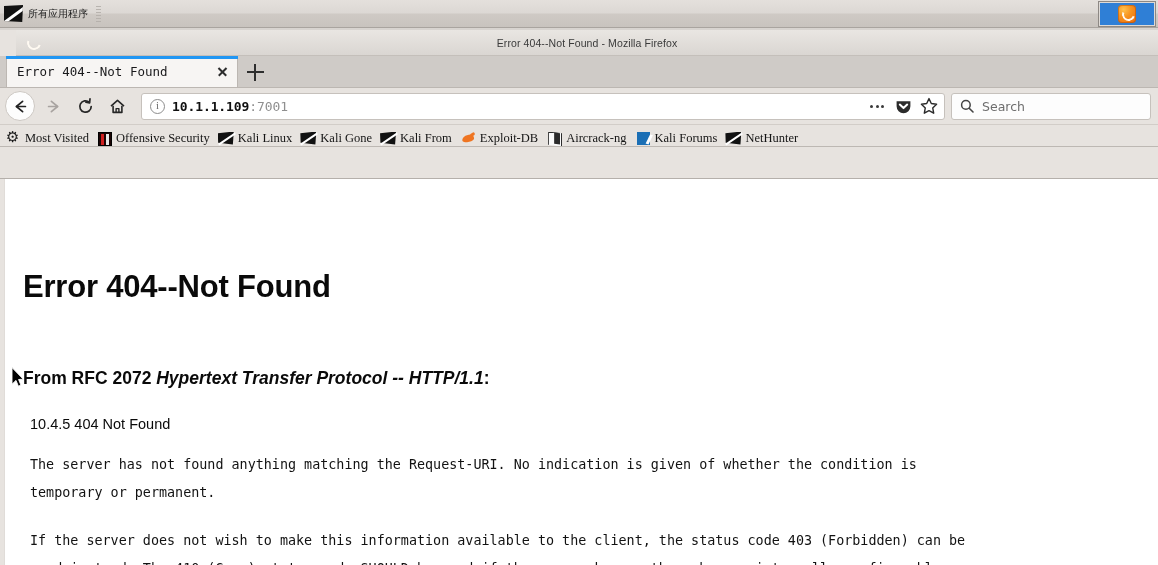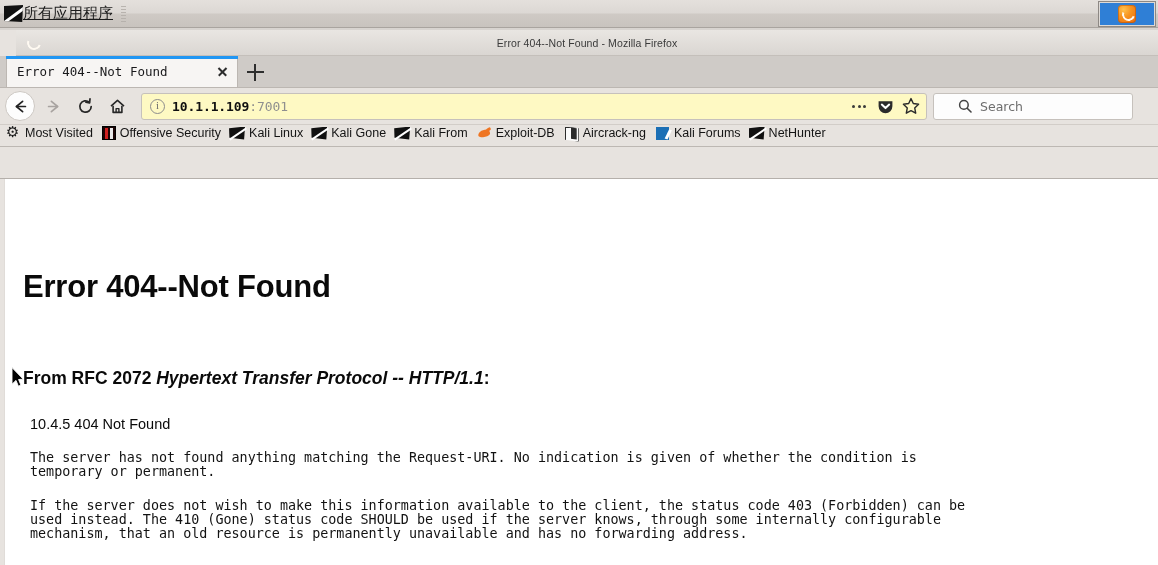--- a/index.html
+++ b/index.html
@@ -12,25 +12,24 @@
   }
 
   
   #taskbar {
     position: absolute; left: 0; top: 0; width: 1158px; height: 28px;
     background: linear-gradient(to bottom, #e4e0dc 0%, #dcd8d4 48%, #cfcac5 52%, #c8c3be 100%);
     border-bottom: 1px solid #a9a49f;
     display: flex; align-items: center;
   }
   .tb-launcher {
-    display: flex; align-items: center; 
+    display: flex; align-items: center; gap: 5px;
     height: 28px; padding: 0 6px 0 4px;
-    font-size: 15px; color: #1b1b1b;
+    font-size: 10px; color: #1b1b1b;
     white-space: nowrap;
-    text-decoration: underline;
   }
   .kali-dragon-ico {
     width: 19px; height: 17px; position: relative; flex: 0 0 auto;
     background: #111; overflow: hidden;
     clip-path: polygon(0% 6%, 100% 0%, 96% 100%, 0% 94%);
   }
   .kali-dragon-ico::after {
     content: ""; position: absolute; left: -3px; top: 50%;
     width: 26px; height: 3px; background: #fff;
     transform: rotate(-36deg); transform-origin: center;
@@ -151,21 +150,21 @@
   .navbtn.circled {
     width: 30px; height: 30px; margin-right: 2px;
     background: #fdfdfd; border-radius: 50%;
     border: 1px solid #cdc8c3;
   }
   .navbtn.disabled { color: #a8a3a0; }
   .navbtn svg { display: block; }
 
   #urlbar {
     flex: 1 1 auto; height: 27px; margin: 0 6px 0 8px;
-    background: #fef9c3; border: 1px solid #c6c1bc; border-radius: 3px;
+    background: #ffffff; border: 1px solid #c6c1bc; border-radius: 3px;
     display: flex; align-items: center; padding: 0 2px 0 8px;
     min-width: 0;
   }
   .info-ico {
     width: 15px; height: 15px; flex: 0 0 auto;
     border: 1.4px solid #8d8d8d; border-radius: 50%;
     position: relative; margin-right: 7px;
   }
   .info-ico::after {
     content: "i"; position: absolute; left: 0; right: 0; top: -2px;
@@ -181,40 +180,40 @@
   #urltext .rest { color: #8f8f8f; }
   .url-actions { display: flex; align-items: center; flex: 0 0 auto; }
   .url-act {
     width: 26px; height: 25px;
     display: flex; align-items: center; justify-content: center;
   }
   .dots-ico { display: flex; gap: 2.5px; }
   .dots-ico i { width: 3px; height: 3px; border-radius: 50%; background: #3a3a3a; display: block; }
 
   #searchbox {
-    width: 200px; height: 27px; flex: 0 0 auto; margin-right: 20px;
+    width: 200px; height: 27px; flex: 0 0 auto; margin-right: 2px;
     background: #fdfdfd; border: 1px solid #c6c1bc; border-radius: 3px;
-    display: flex; align-items: center; padding: 0 24px;
+    display: flex; align-items: center; padding: 0 8px;
   }
   #searchbox .sicon { margin-right: 8px; display: block; color: #4a4a4a; }
   #searchbox .sph {
     font-family: "DejaVu Sans", sans-serif; font-size: 12.5px; color: #6e6e6e;
   }
 
   
   #bookmarks {
     height: 22px; background: #e7e3df;
     border-bottom: 1px solid #bdb8b3;
     display: flex; align-items: center; padding-left: 3px;
     overflow: hidden; white-space: nowrap;
   }
   .bm {
-    display: flex; align-items: flex-start; gap: 4px;
+    display: flex; align-items: flex-end; gap: 4px;
     height: 20px; padding: 0 6px 0 3px; flex: 0 0 auto;
-    font-family: Liberation Sans, sans-serif;
+    font-family: Liberation Serif, serif;
     font-size: 12.5px; color: #141414;
   }
   .bm-ico { width: 15px; height: 15px; flex: 0 0 auto; position: relative; }
 
   
   .ico-gear::before {
     content: "\2699"; position: absolute; left: 0; top: -3px;
     font-size: 15px; color: #1a1a1a; font-family: "DejaVu Sans", sans-serif;
   }
   
@@ -303,21 +302,21 @@
     margin: 63px 0 0 18px;
   }
   p#rfc-line em { font-style: italic; }
   p#sec-line {
     font-family: "Liberation Sans", sans-serif;
     font-weight: normal; font-size: 14.5px; color: #0a0a0a;
     margin: 27px 0 0 25px;
   }
   pre.body-pre {
     font-family: "DejaVu Sans Mono", monospace;
-    font-size: 13.4px; line-height: 14px; color: #121212;
+    font-size: 13.4px; line-height: 28px; color: #121212;
     margin: 19px 0 0 25px;
     white-space: pre;
   }
   pre.body-pre.second { margin-top: 20px; }
 
   
   #cursor {
     position: absolute; left: 6px; top: 188px;
     width: 13px; height: 20px; pointer-events: none;
   }

